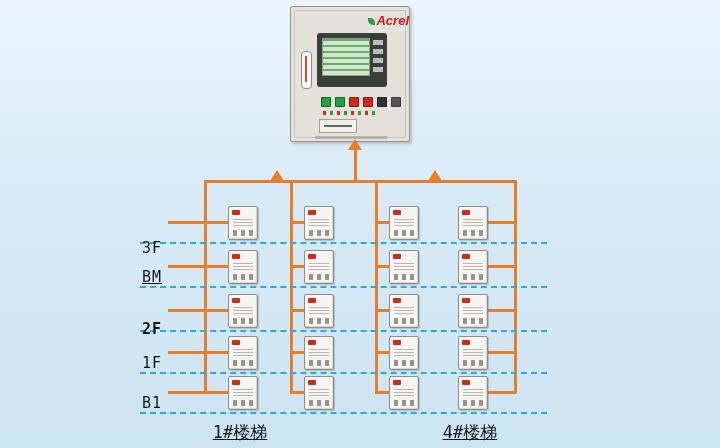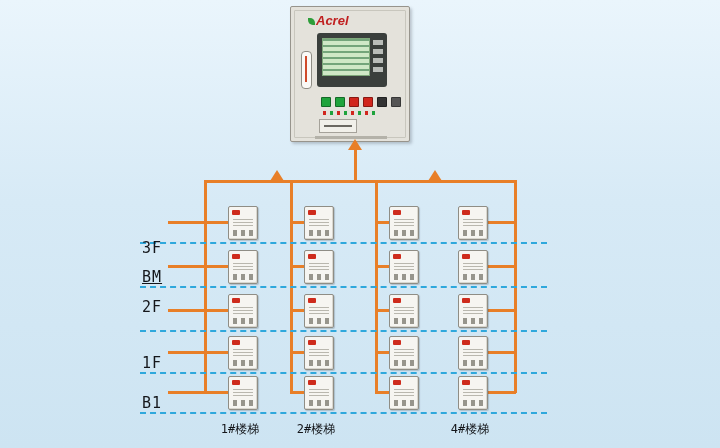--- a/index.html
+++ b/index.html
@@ -22,38 +22,38 @@
   .rowA{top:221px;} .rowB{top:265px;} .rowC{top:309px;} .rowD{top:351px;} .rowE{top:391px;}
   .arrow-up{position:absolute;width:0;height:0;border-left:7px solid transparent;border-right:7px solid transparent;border-bottom:11px solid #e87f28;}
   .arrow-main{left:348px;top:139px;}
   .arrow-b1{left:270px;top:170px;}
   .arrow-b2{left:428px;top:170px;}
   
   .dash{position:absolute;left:140px;width:407px;height:0;border-top:2px dashed #2fa8dc;}
   .dash.d1{top:242px;} .dash.d2{top:286px;} .dash.d3{top:330px;} .dash.d4{top:372px;} .dash.d5{top:412px;}
   
   .floor-label{position:absolute;left:142px;width:30px;font-size:15px;color:#14161a;letter-spacing:1px;}
-  .fl1{top:239px;} .fl2{top:268px;text-decoration:underline;} .fl3{top:298px;} .fl4{top:354px;} .fl5{top:394px;}
-  .stair-label{position:absolute;top:421px;width:76px;text-align:center;font-size:12px;color:#14161a;}
+  .fl1{top:239px;} .fl2{top:268px;text-decoration:underline;} .fl3{top:320px;font-weight:bold;} .fl4{top:354px;} .fl5{top:394px;}
+  .stair-label{position:absolute;top:421px;width:76px;text-align:center;font-size:17px;color:#14161a;text-decoration:underline;}
   .sl1{left:202px;} .sl2{left:278px;} .sl3{left:363px;} .sl4{left:432px;}
   
   .dev{position:absolute;width:28px;height:32px;background:#f6f5f1;border:1px solid #8f8d85;border-radius:2px;
        box-shadow:inset -1px -1px 0 #d9d7cf, 1px 1px 1px rgba(60,70,80,.25);}
   .dev .led{position:absolute;top:3px;left:3px;width:8px;height:5px;background:#ce2b1c;border-radius:1px;}
   .dev .mid{position:absolute;top:12px;left:4px;right:4px;height:7px;
        background:repeating-linear-gradient(180deg,#b9b7ae 0 1px,transparent 1px 3px);}
   .dev .ports{position:absolute;bottom:3px;left:4px;right:4px;height:6px;
        background:repeating-linear-gradient(90deg,#97958c 0 4px,transparent 4px 8px);}
   .cA{left:228px;} .cB{left:304px;} .cC{left:389px;} .cD{left:458px;}
   .rA{top:206px;} .rB{top:250px;} .rC{top:294px;} .rD{top:336px;} .rE{top:376px;}
   
   .cabinet{position:absolute;left:290px;top:6px;width:118px;height:134px;background:#e4e2db;
        border:1px solid #97948c;border-radius:2px;box-shadow:2px 2px 3px rgba(50,60,70,.25);}
   .cabinet .door{position:absolute;inset:3px;border:1px solid #c8c6bd;border-radius:1px;}
-  .logo{position:absolute;top:6px;left:17px;width:100%;text-align:left;font-family:"Liberation Sans",sans-serif;
+  .logo{position:absolute;top:6px;left:0;width:100%;text-align:right;font-family:"Liberation Sans",sans-serif;
        font-style:italic;font-weight:bold;font-size:13px;color:#c02020;}
   .logo .leaf{display:inline-block;width:7px;height:7px;background:#2e9e3a;border-radius:0 70% 0 70%;margin-right:1px;}
   .panel{position:absolute;left:26px;top:26px;width:70px;height:54px;background:#3a3f3c;border-radius:3px;
        box-shadow:inset 0 0 0 1px #24282        6;}
   .screen{position:absolute;left:5px;top:5px;width:46px;height:36px;background:#cfe8c6;border:1px solid #7ea87a;
        background-image:repeating-linear-gradient(180deg,rgba(40,110,60,.55) 0 2px,transparent 2px 6px);}
   .panel .keys{position:absolute;right:4px;top:7px;width:10px;height:32px;
        background:repeating-linear-gradient(180deg,#b9bdb9 0 5px,transparent 5px 9px);}
   .tube{position:absolute;left:10px;top:44px;width:9px;height:36px;background:#faf9f6;border:1px solid #8f8d85;border-radius:4px;}
   .tube i{position:absolute;left:3px;top:4px;width:2px;height:26px;background:#cf4a2a;}
@@ -243,16 +243,15 @@
       <span class="mid"></span>
       <span class="ports"></span>
     </div>
   <div class="dev cD rE">
       <span class="led"></span>
       <span class="mid"></span>
       <span class="ports"></span>
     </div>
 
   <div class="stair-label sl1">1#楼梯</div>
-  <div class="stair-label sl2">2#楼梯</div>
   <div class="stair-label sl4">4#楼梯</div>
 
 </div>
 
 </body></html>

